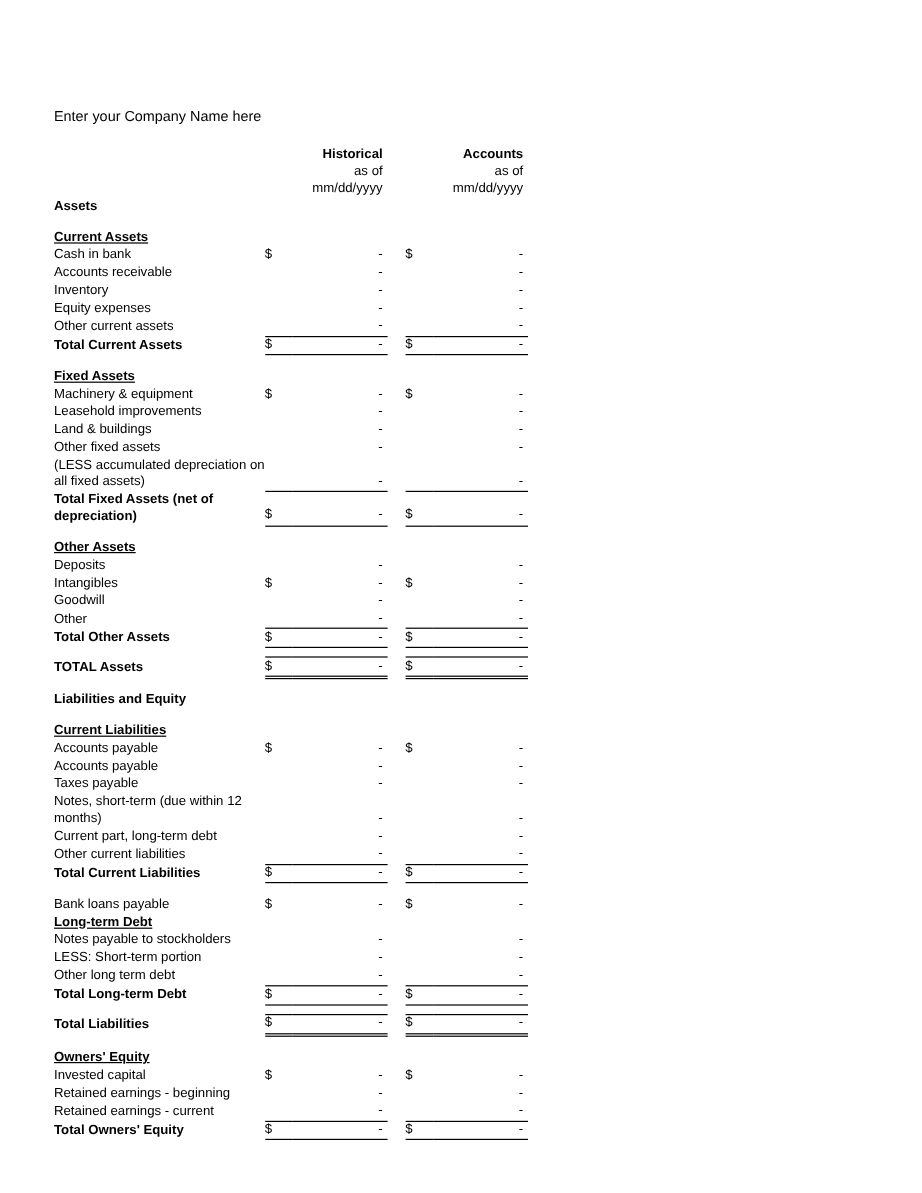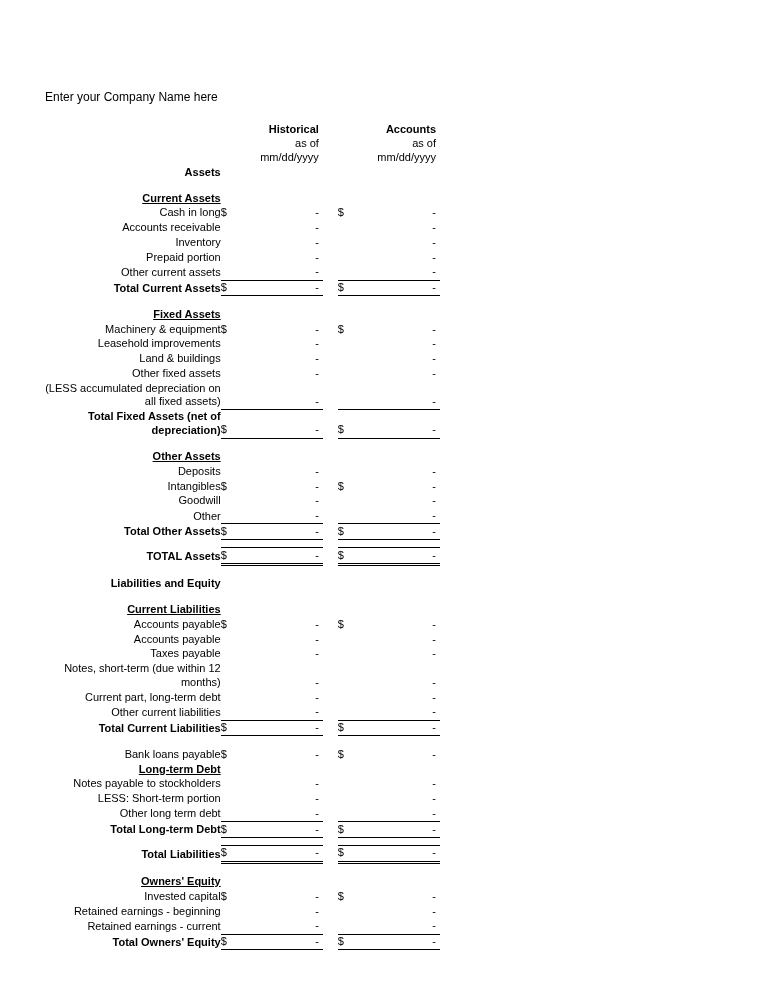--- a/index.html
+++ b/index.html
@@ -25,21 +25,21 @@
   }
   table {
     border-collapse: collapse;
     width: 395px;
   }
   td {
     padding: 0.5px 0;
     vertical-align: bottom;
     line-height: 1.25;
   }
-  td.label { width: 165px; text-align: right; }
+  td.label { width: 165px; }
   td.cur   { width: 22px; text-align: left; }
   td.val   { width: 70px; text-align: right; padding-right: 4px;}
   td.gap   { width: 14px; }
   .b  { font-weight: bold; }
   .u  { text-decoration: underline; margin-top: 28px; }
   .colhead-b { font-weight: bold; text-align:center;}
   .colhead-s { text-align:center; font-size: 11px; margin-top: 10px;}
   .thin-under td.cur, .thin-under td.val { border-bottom: 1px solid #000; }
   .subtotal td.cur, .subtotal td.val { border-top:1px solid #000; border-bottom:1px solid #000;}
   .grand td.cur, .grand td.val { border-top:1px solid #000; border-bottom:3px double #000;}
@@ -87,21 +87,21 @@
 
     <tr>
           <td class="label b u">Current Assets</td>
           <td class="cur"></td>
           <td class="val"></td>
           <td class="gap"></td>
           <td class="cur"></td>
           <td class="val"></td>
         </tr>
     <tr>
-          <td class="label">Cash in long</td>
+          <td class="label">Cash in bank</td>
           <td class="cur">$</td>
           <td class="val">-</td>
           <td class="gap"></td>
           <td class="cur">$</td>
           <td class="val">-</td>
         </tr>
     <tr>
           <td class="label">Accounts receivable</td>
           <td class="cur"></td>
           <td class="val">-</td>
@@ -111,21 +111,21 @@
         </tr>
     <tr>
           <td class="label">Inventory</td>
           <td class="cur"></td>
           <td class="val">-</td>
           <td class="gap"></td>
           <td class="cur"></td>
           <td class="val">-</td>
         </tr>
     <tr>
-          <td class="label">Prepaid portion</td>
+          <td class="label">Equity expenses</td>
           <td class="cur"></td>
           <td class="val">-</td>
           <td class="gap"></td>
           <td class="cur"></td>
           <td class="val">-</td>
         </tr>
     <tr class="thin-under">
           <td class="label">Other current assets</td>
           <td class="cur"></td>
           <td class="val">-</td>

